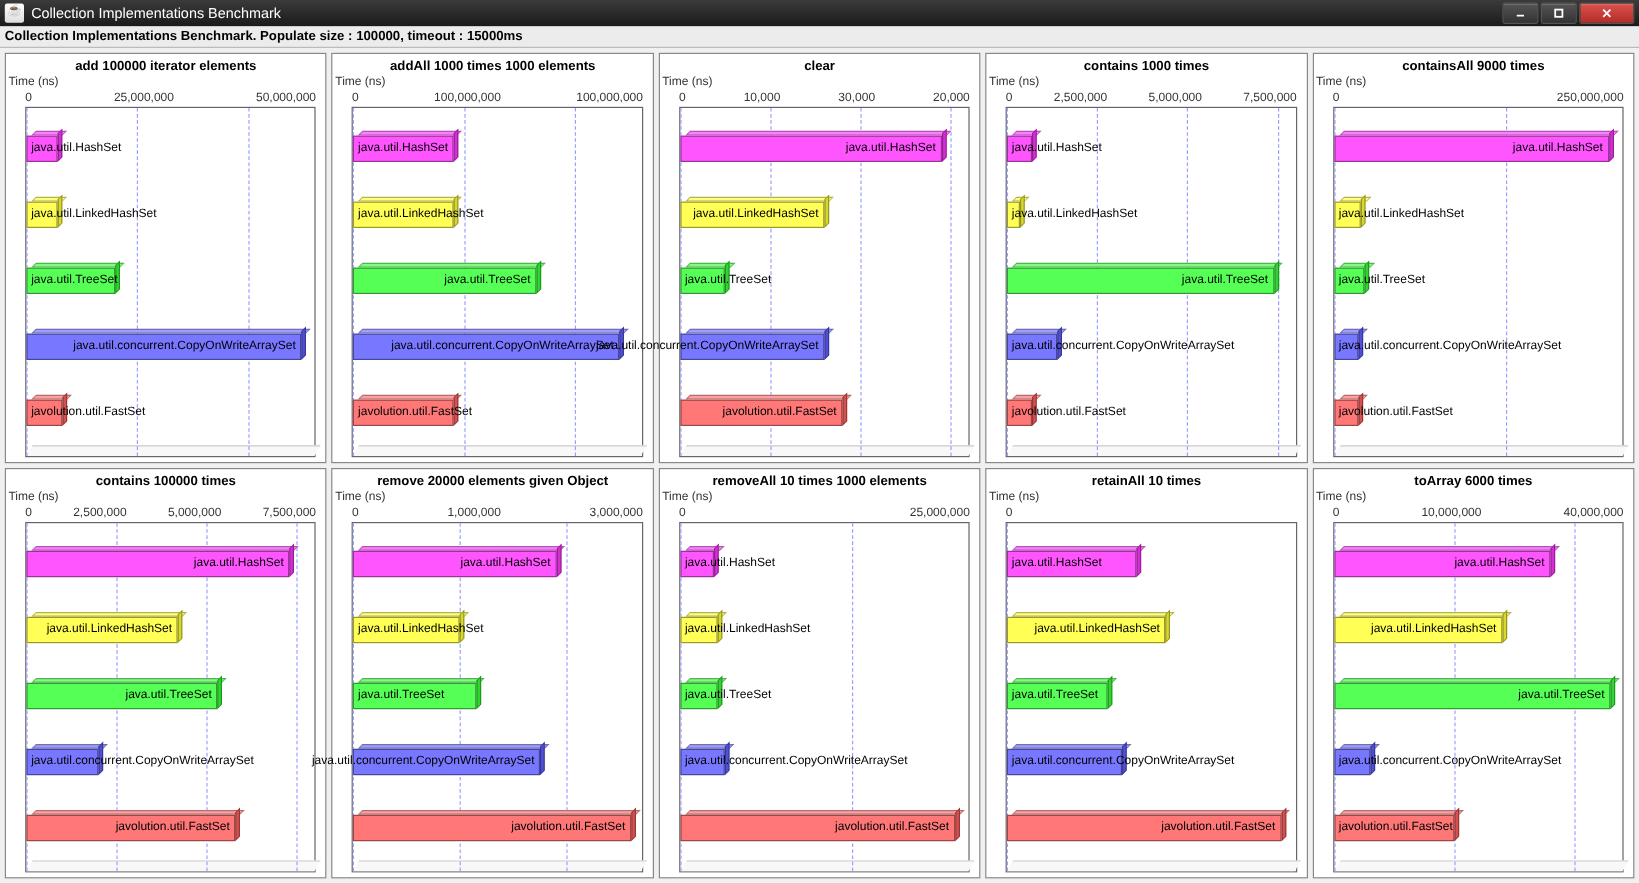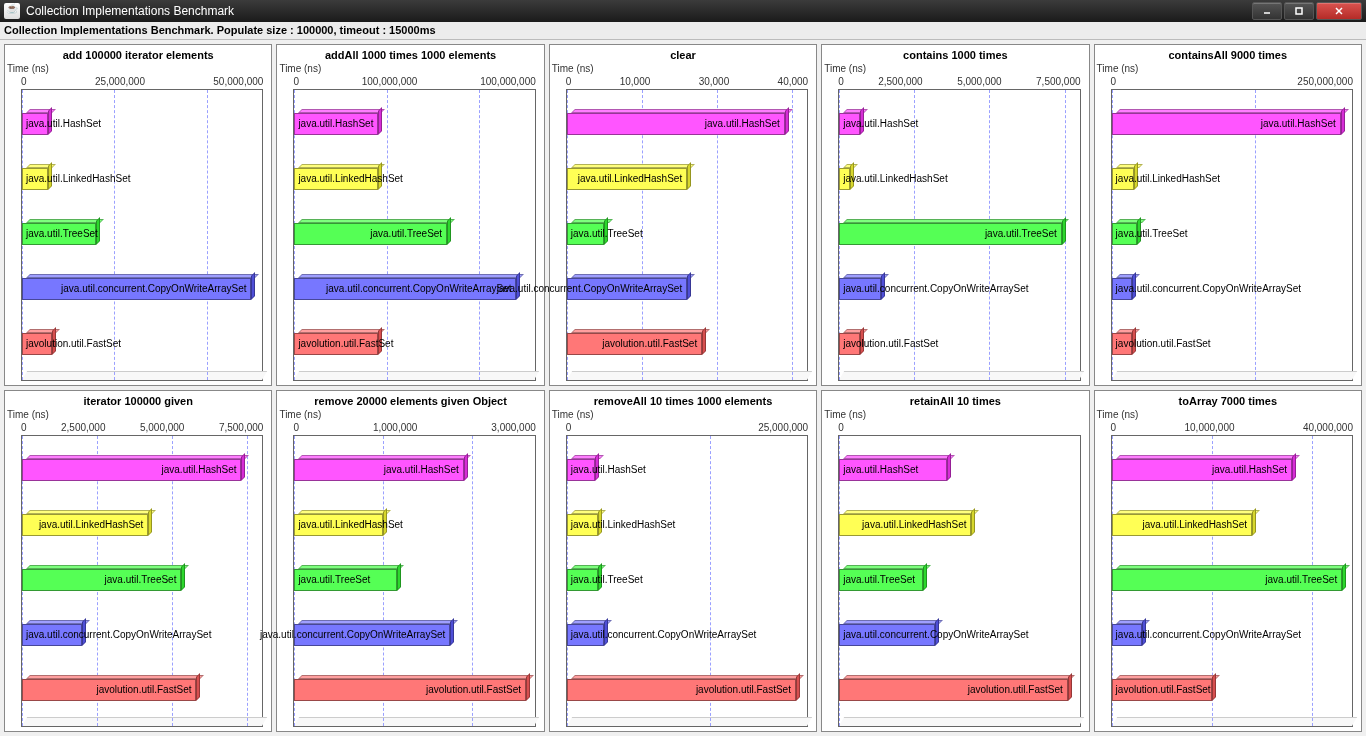--- a/index.html
+++ b/index.html
@@ -295,21 +295,21 @@
         </div>
       </div>
     </div>
     <div class="chart">
       <div class="chart-title">clear</div>
       <div class="axis-label">Time (ns)</div>
       <div class="ticks">
         <span>0</span>
         <span>10,000</span>
         <span>30,000</span>
-        <span>40,000</span>
+        <span>20,000</span>
       </div>
       <div class="plot">
         <div class="gridlines">
           <div class="gridline" style="left: 0%;"></div>
           <div class="gridline" style="left: 31.25%;"></div>
           <div class="gridline" style="left: 62.5%;"></div>
           <div class="gridline" style="left: 93.75%;"></div>
         </div>
         <div class="bars">
           <div class="barwrap">
@@ -465,21 +465,21 @@
               <div class="front" style="background: rgb(255, 119, 119);"></div>
               <div class="top" style="background: rgb(255, 159, 159);"></div>
               <div class="side" style="background: rgb(215, 79, 79);"></div>
             </div>
             <div class="barlabel">javolution.util.FastSet</div>
           </div>
         </div>
       </div>
     </div>
     <div class="chart">
-      <div class="chart-title">iterator 100000 given</div>
+      <div class="chart-title">contains 100000 times</div>
       <div class="axis-label">Time (ns)</div>
       <div class="ticks">
         <span>0</span>
         <span>2,500,000</span>
         <span>5,000,000</span>
         <span>7,500,000</span>
       </div>
       <div class="plot">
         <div class="gridlines">
           <div class="gridline" style="left: 0%;"></div>
@@ -693,21 +693,21 @@
               <div class="front" style="background: rgb(255, 119, 119);"></div>
               <div class="top" style="background: rgb(255, 159, 159);"></div>
               <div class="side" style="background: rgb(215, 79, 79);"></div>
             </div>
             <div class="barlabel" style="left: auto; right: 7%; text-align: right;">javolution.util.FastSet</div>
           </div>
         </div>
       </div>
     </div>
     <div class="chart">
-      <div class="chart-title">toArray 7000 times</div>
+      <div class="chart-title">toArray 6000 times</div>
       <div class="axis-label">Time (ns)</div>
       <div class="ticks">
         <span>0</span>
         <span>10,000,000</span>
         <span>40,000,000</span>
       </div>
       <div class="plot">
         <div class="gridlines">
           <div class="gridline" style="left: 0%;"></div>
           <div class="gridline" style="left: 41.6667%;"></div>

